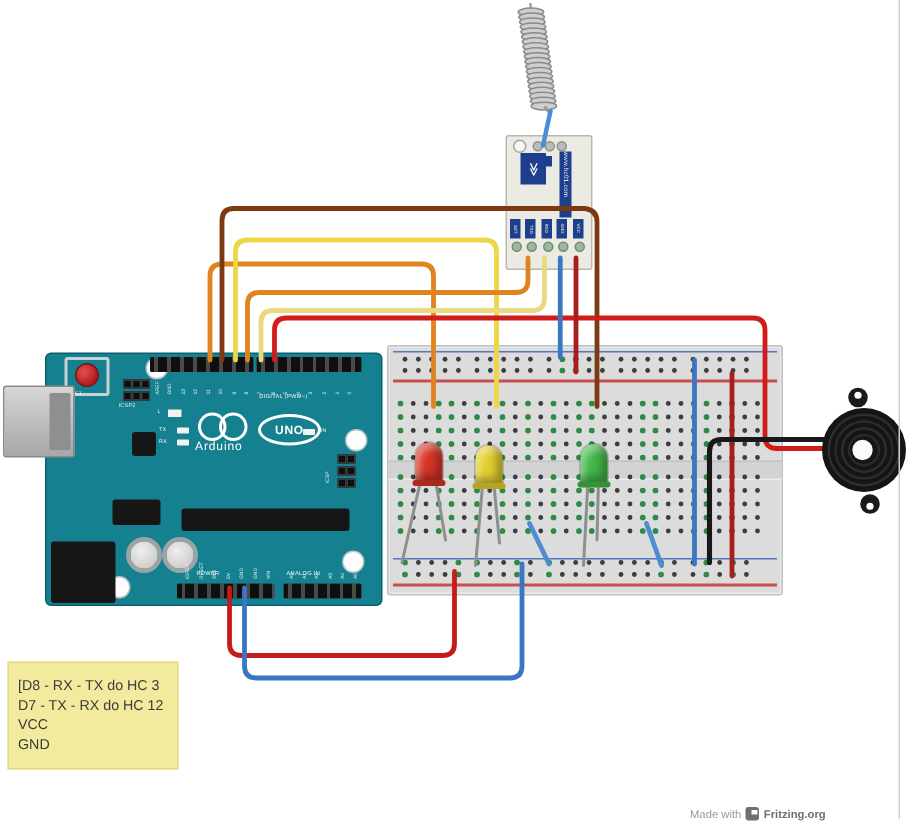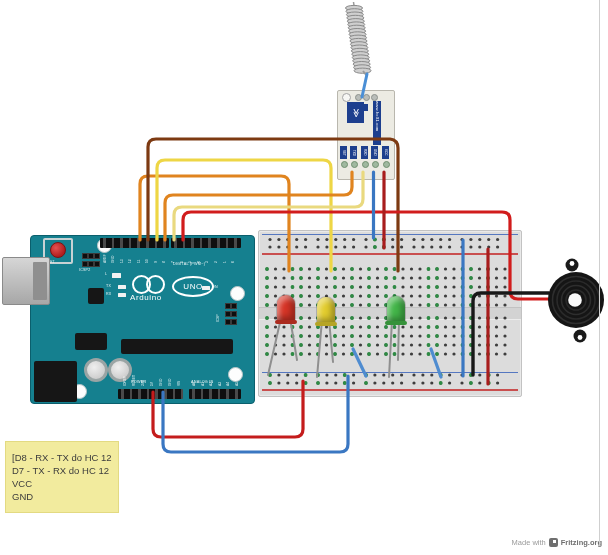--- a/index.html
+++ b/index.html
@@ -23,21 +23,21 @@
   .bhole{width:13px;height:13px;border-radius:50%;background:#fdfdfd;border:1px solid #b9c6c8;}
   .hdr{height:10px;background-color:#151515;border-radius:1px;
     background-image:repeating-linear-gradient(90deg,#0f0f0f 0 3px,#4a4a4a 3px 5.5px,#0f0f0f 5.5px 8.6px);}
   .chip{background:#f2f2f2;border-radius:0.5px;}
   .icspgrid{display:grid;gap:2px;}
   .icspgrid i{background:#0e0e0e;border:1px solid #3a3a3a;width:4px;height:4px;position:static;}
   .tinytxt{font-size:3.6px;color:rgba(255,255,255,.92);line-height:1;letter-spacing:.2px;white-space:nowrap;}
   .logo-c{width:15px;height:15px;border:2.5px solid #fff;border-radius:50%;background:transparent;}
   .uno-oval{left:141px;top:40px;width:38px;height:17px;border:2px solid #fff;border-radius:50%;
     display:flex;align-items:center;justify-content:center;}
-  .uno-oval span{position:static;font-size:8px;font-weight:normal;color:#fff;letter-spacing:.5px;}
+  .uno-oval span{position:static;font-size:8px;font-weight:bold;color:#fff;letter-spacing:.5px;}
   .brandtxt{font-size:8px;font-weight:normal;color:#fff;letter-spacing:.6px;}
   .blackpart{background:#161616;border-radius:2px;}
   .cap{width:24px;height:24px;border-radius:50%;background:radial-gradient(circle at 40% 35%,#efefef,#cfcfcf 70%);
     border:3px solid #9aa4a4;box-sizing:border-box;}
   .usb{position:absolute;left:2px;top:257px;width:46px;height:46px;
     background:linear-gradient(#d6d6d6,#a7a7a7);border:1px solid #8a8a8a;border-radius:2px;}
   .usb i{position:absolute;right:2px;top:4px;bottom:4px;width:14px;background:#8f8f8f;border-radius:1px;}
   .vlabel{position:absolute;writing-mode:vertical-rl;transform:rotate(180deg);
     font-size:3.3px;color:rgba(255,255,255,.88);line-height:1;}
 
@@ -68,21 +68,21 @@
   .note{position:absolute;background:var(--note-bg);border:1px solid var(--note-border);
     color:var(--note-text);}
   .note .line{white-space:pre-wrap;}
   #note-left{left:5px;top:441px;width:114px;height:72px;padding:9px 6px;box-sizing:border-box;
     font-size:9.5px;line-height:13px;}
   #note-right{left:371px;top:420px;width:213px;height:114px;padding:11px 12px;box-sizing:border-box;
     font-size:9.5px;line-height:25.5px;letter-spacing:.2px;}
 
   
   .wm{position:absolute;left:460px;top:538px;width:142px;display:flex;align-items:center;
-    justify-content:flex-end;gap:3px;font-size:7.5px;color:#9b9b9b;}
+    gap:3px;font-size:7.5px;color:#9b9b9b;}
   .wm b{color:#6f6f6f;}
   .wm .icon{width:9px;height:9px;background:#6f6f6f;border-radius:2px;position:relative;}
   .wm .icon::after{content:"";position:absolute;right:1.5px;top:1.5px;width:3.5px;height:3.5px;background:#fff;}
 
   .edge-line{position:absolute;left:599px;top:0;width:1px;height:546px;background:#cfcfcf;}
   svg#overlay{position:absolute;left:0;top:0;}
 </style>
 </head>
 <body>
 
@@ -811,21 +811,21 @@
       <circle cx="576" cy="300" r="10" fill="none" stroke="#2a2a2a" stroke-width="1.6"></circle>
       <circle cx="575" cy="300" r="6.8" fill="#fbfbfb"></circle>
     </g>
   </svg>
 
   <div class="led" style="left: 277px; top: 295px; background: rgb(214, 52, 38);"></div>
   <div class="led" style="left: 317px; top: 297px; background: rgb(227, 205, 46);"></div>
   <div class="led" style="left: 387px; top: 296px; background: rgb(67, 182, 73);"></div>
 
   <div class="note" id="note-left">
-    <div class="line">[D8 - RX - TX do HC 12</div>
+    <div class="line">[D8 - RX - TX do HC 3</div>
     <div class="line">D7 - TX - RX do HC 12</div>
     <div class="line">VCC</div>
     <div class="line">GND</div>
   </div>
 
   <div class="wm">
     <span>Made with</span>
     <span class="icon"></span>
     <b>Fritzing.org</b>
   </div>

